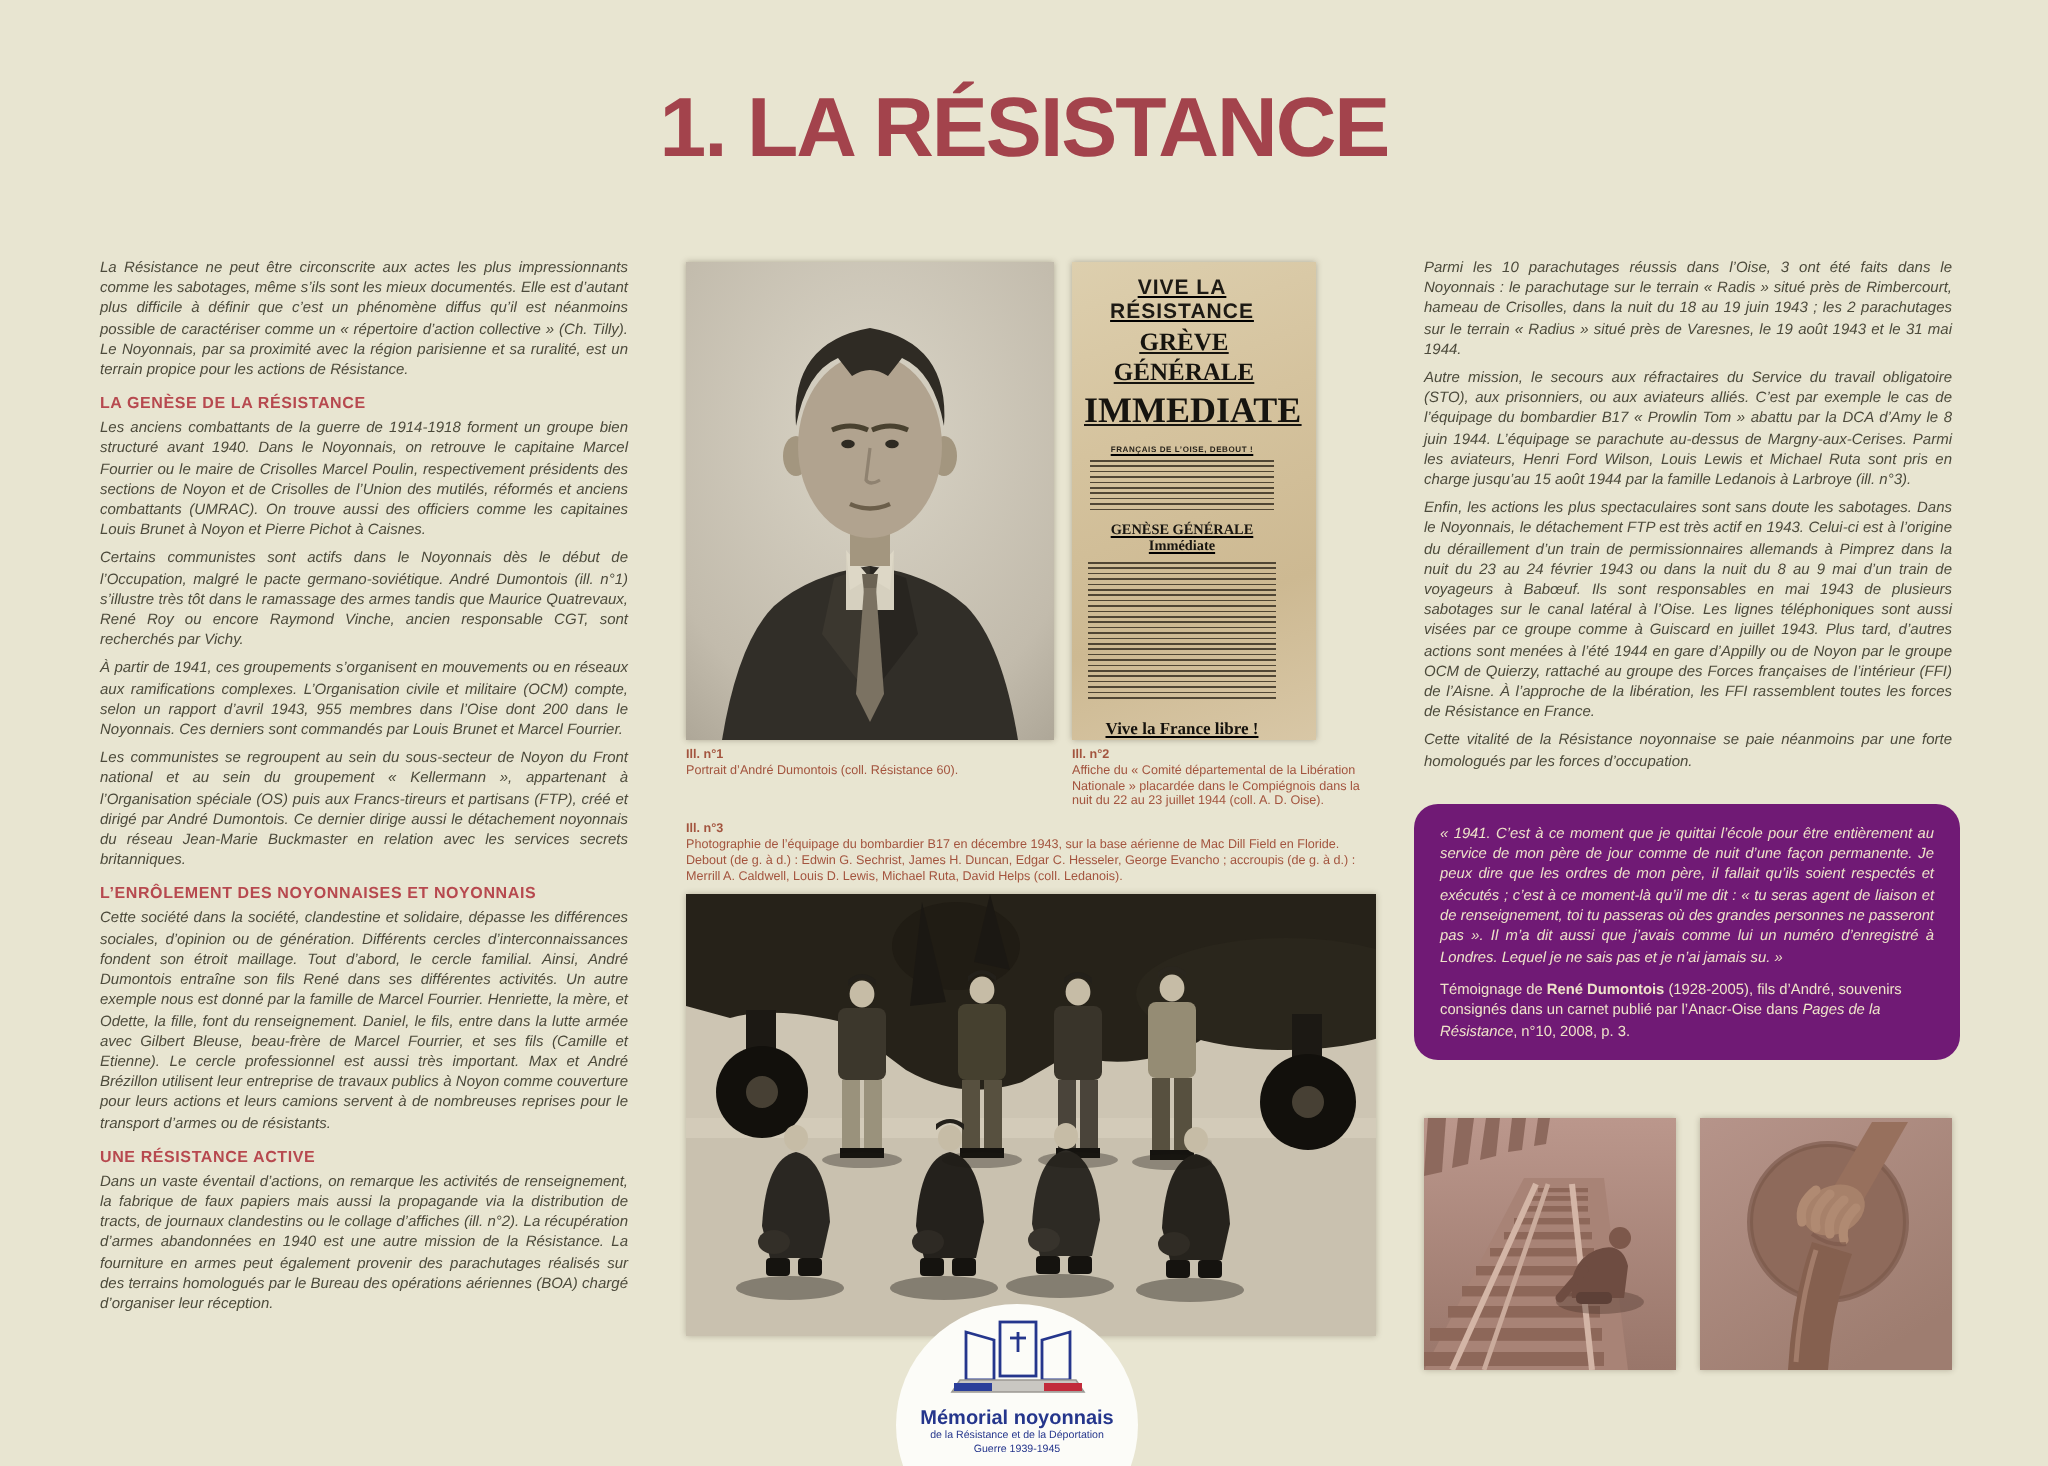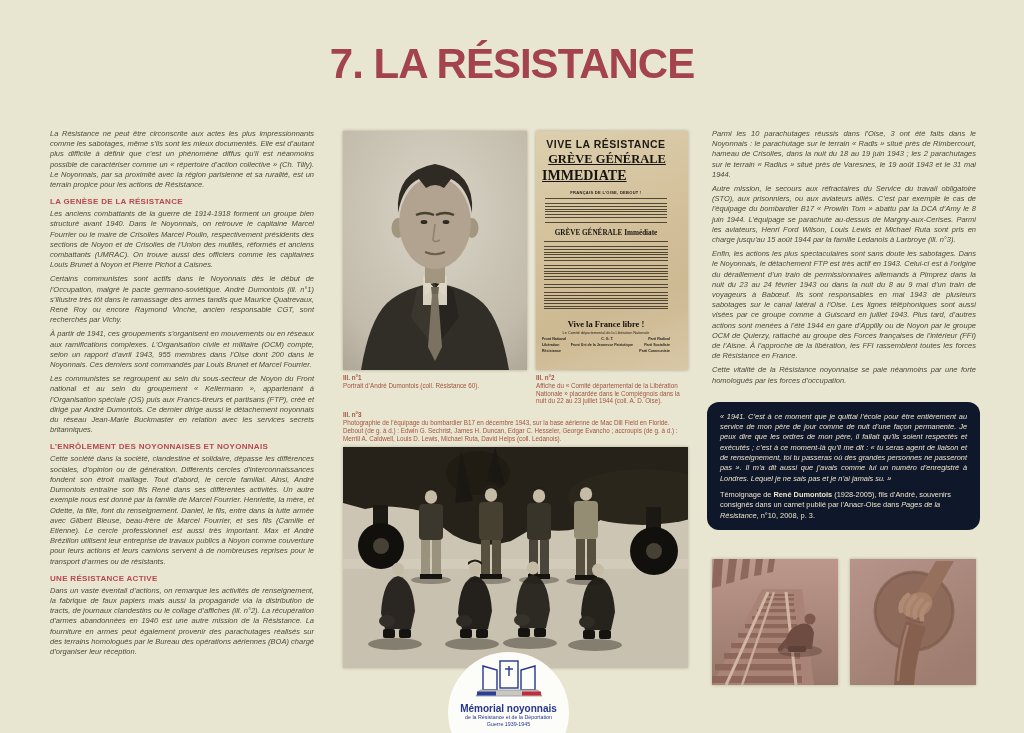--- a/index.html
+++ b/index.html
@@ -10,65 +10,65 @@
   .col{position:absolute;top:129px;width:264px;}
   .col-left{left:50px;}
   .col-right{left:712px;}
   .col p.body{font-size:7.5px;line-height:10.2px;text-align:justify;color:#4c4a3b;margin:0 0 4px 0;font-style:italic;}
   .col h2{font-size:8px;line-height:9px;color:#b7494f;margin:7px 0 3px 0;letter-spacing:.3px;font-weight:bold;}
   
   .middle{position:absolute;left:343px;top:131px;width:345px;}
   .imgrow{display:flex;gap:9px;}
   .portrait{width:184px;height:239px;box-shadow:0 0 3px rgba(60,50,30,.35);}
   .portrait svg{display:block;}
-  .poster{width:152px;height:239px;box-sizing:border-box;padding:5px 18px 4px 6px;
+  .poster{width:122px;height:239px;box-sizing:border-box;padding:5px 18px 4px 6px;
           background:linear-gradient(160deg,#ddcfae 0%,#d5c39e 35%,#cdb992 70%,#d8c7a6 100%);
-          box-shadow:0 0 3px rgba(60,50,30,.35);overflow:hidden;}
+          box-shadow:0 0 3px rgba(60,50,30,.35);overflow:hidden;text-decoration:underline;}
   .p-line1{font-size:10.5px;font-weight:bold;color:#1d1a14;text-align:center;letter-spacing:.5px;margin-top:2px;}
   .p-line2{font-family:"Liberation Serif",serif;font-size:12.5px;font-weight:bold;color:#16140f;
            text-align:center;padding-left:2px;text-decoration:underline;margin-top:2px;}
-  .p-line3{font-family:"Liberation Serif",serif;font-size:14px;font-weight:bold;color:#16140f;
+  .p-line3{font-family:"Liberation Serif",serif;font-size:18px;font-weight:bold;color:#16140f;
            text-align:left;padding-right:4px;text-decoration:underline;margin-top:1px;}
   .p-sub{font-size:4px;font-weight:bold;color:#27221a;text-align:center;margin-top:6px;letter-spacing:.3px;}
   .gl{background-image:repeating-linear-gradient(to bottom,rgba(48,40,27,.8) 0 .8px,transparent .8px 2.7px);}
   .glA{height:27px;margin:3px 3px 0 3px;}
   .p-mid{font-family:"Liberation Serif",serif;font-size:7.2px;font-weight:bold;color:#181510;text-align:center;margin-top:4px;}
   .glB{height:70px;margin:4px 2px 0 2px;}
   .p-vive{font-family:"Liberation Serif",serif;font-size:8.5px;font-weight:bold;color:#14110c;text-align:center;margin-top:8px;}
   .p-com{font-size:3.8px;color:#2a251c;text-align:center;margin-top:2px;}
   .p-sign{display:flex;justify-content:space-between;font-size:3.6px;font-weight:bold;color:#2a251c;margin-top:2px;}
   .caprow{display:flex;gap:9px;margin-top:4px;}
   .cap{font-size:6.3px;line-height:7.8px;color:#a3543e;text-align:left;}
   .cap .cap-label{font-weight:bold;display:block;}
   .cap1{width:184px;}
   .cap1 .cap-text{max-width:150px;display:block;}
   .cap2{width:152px;}
   .cap3{margin-top:6px;width:345px;}
   .groupphoto{width:345px;height:221px;margin-top:5px;box-shadow:0 0 3px rgba(60,50,30,.3);}
   .groupphoto svg{display:block;}
   
-  .quotebox{margin:16px -4px 0 -5px;background:#0f172a;border-radius:12px;padding:10px 13px 9px 13px;}
+  .quotebox{margin:16px -4px 0 -5px;background:#701a75;border-radius:12px;padding:10px 13px 9px 13px;}
   .qtext{font-size:7.4px;line-height:10.3px;font-style:italic;color:#eee3c9;text-align:justify;margin:0 0 6px 0;}
   .qattr{font-size:7.4px;line-height:10.3px;color:#eee3c9;text-align:left;margin:0;}
   .memrow{display:flex;gap:12px;margin-top:29px;}
   .memphoto{width:126px;height:126px;box-shadow:0 0 3px rgba(60,50,30,.3);}
   .memphoto svg{display:block;}
   
   .logo-circle{position:absolute;left:448px;top:652px;width:121px;height:121px;border-radius:50%;
                background:#fcfcf8;text-align:center;}
   .logo-glyph{margin-top:7px;}
   .logo-title{font-size:10px;font-weight:bold;color:#25368c;line-height:11px;}
   .logo-sub{font-size:5.3px;color:#25368c;line-height:7px;}
 </style>
 </head>
 <body>
 
 <div class="page">
 
-  <h1 class="title">7. LA RÉSISTANCE</h1>
+  <h1 class="title">1. LA RÉSISTANCE</h1>
 
   <div class="col col-left">
     <p class="body">La Résistance ne peut être circonscrite aux actes les plus impressionnants comme les sabotages, même s’ils sont les mieux documentés. Elle est d’autant plus difficile à définir que c’est un phénomène diffus qu’il est néanmoins possible de caractériser comme un « répertoire d’action collective » (Ch. Tilly). Le Noyonnais, par sa proximité avec la région parisienne et sa ruralité, est un terrain propice pour les actions de Résistance.</p>
     <h2>LA GENÈSE DE LA RÉSISTANCE</h2>
     <p class="body">Les anciens combattants de la guerre de 1914-1918 forment un groupe bien structuré avant 1940. Dans le Noyonnais, on retrouve le capitaine Marcel Fourrier ou le maire de Crisolles Marcel Poulin, respectivement présidents des sections de Noyon et de Crisolles de l’Union des mutilés, réformés et anciens combattants (UMRAC). On trouve aussi des officiers comme les capitaines Louis Brunet à Noyon et Pierre Pichot à Caisnes.</p>
     <p class="body">Certains communistes sont actifs dans le Noyonnais dès le début de l’Occupation, malgré le pacte germano-soviétique. André Dumontois (ill. n°1) s’illustre très tôt dans le ramassage des armes tandis que Maurice Quatrevaux, René Roy ou encore Raymond Vinche, ancien responsable CGT, sont recherchés par Vichy.</p>
     <p class="body">À partir de 1941, ces groupements s’organisent en mouvements ou en réseaux aux ramifications complexes. L’Organisation civile et militaire (OCM) compte, selon un rapport d’avril 1943, 955 membres dans l’Oise dont 200 dans le Noyonnais. Ces derniers sont commandés par Louis Brunet et Marcel Fourrier.</p>
     <p class="body">Les communistes se regroupent au sein du sous-secteur de Noyon du Front national et au sein du groupement « Kellermann », appartenant à l’Organisation spéciale (OS) puis aux Francs-tireurs et partisans (FTP), créé et dirigé par André Dumontois. Ce dernier dirige aussi le détachement noyonnais du réseau Jean-Marie Buckmaster en relation avec les services secrets britanniques.</p>
     <h2>L’ENRÔLEMENT DES NOYONNAISES ET NOYONNAIS</h2>
     <p class="body">Cette société dans la société, clandestine et solidaire, dépasse les différences sociales, d’opinion ou de génération. Différents cercles d’interconnaissances fondent son étroit maillage. Tout d’abord, le cercle familial. Ainsi, André Dumontois entraîne son fils René dans ses différentes activités. Un autre exemple nous est donné par la famille de Marcel Fourrier. Henriette, la mère, et Odette, la fille, font du renseignement. Daniel, le fils, entre dans la lutte armée avec Gilbert Bleuse, beau-frère de Marcel Fourrier, et ses fils (Camille et Etienne). Le cercle professionnel est aussi très important. Max et André Brézillon utilisent leur entreprise de travaux publics à Noyon comme couverture pour leurs actions et leurs camions servent à de nombreuses reprises pour le transport d’armes ou de résistants.</p>
@@ -110,21 +110,21 @@
           <path d="M82,121 q10,4.5 20,0" stroke="#6b5e4a" stroke-width="2.2" fill="none"></path>
         </svg>
       </div>
 
       <div class="poster">
         <div class="p-line1">VIVE LA RÉSISTANCE</div>
         <div class="p-line2">GRÈVE GÉNÉRALE</div>
         <div class="p-line3">IMMEDIATE</div>
         <div class="p-sub">FRANÇAIS DE L’OISE, DEBOUT !</div>
         <div class="gl glA"></div>
-        <div class="p-mid">GRÈVE GÉNÉRALE Immédiate</div>
+        <div class="p-mid">GENÈSE GÉNÉRALE Immédiate</div>
         <div class="gl glB"></div>
         <div class="p-vive">Vive la France libre !</div>
         <div class="p-com">Le Comité départemental de la Libération Nationale</div>
         <div class="p-sign">
           <span>Front National</span>
           <span>C. G. T.</span>
           <span>Parti Radical</span>
         </div>
         <div class="p-sign">
           <span>Libération</span>

